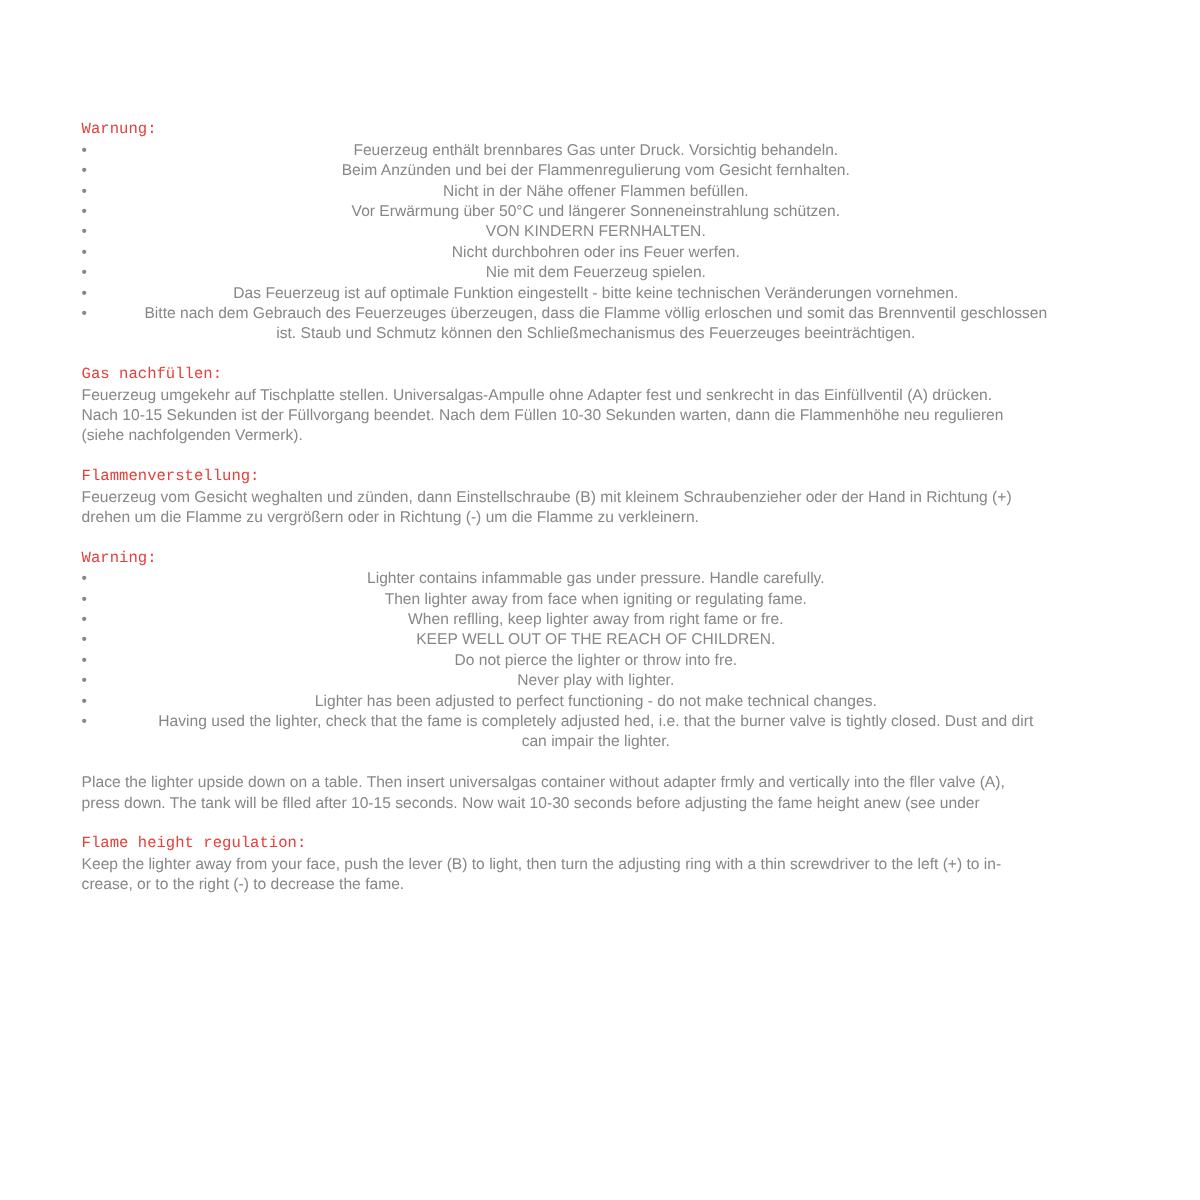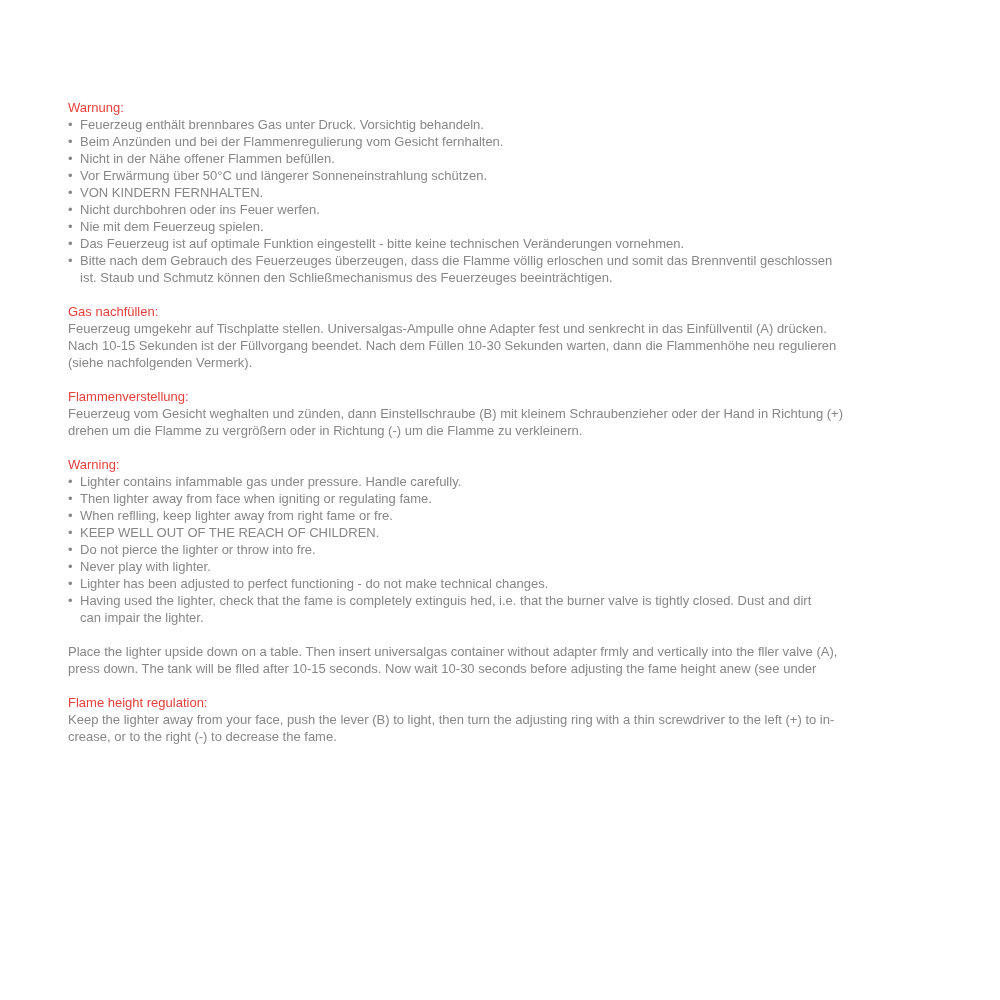--- a/index.html
+++ b/index.html
@@ -24,25 +24,27 @@
     color: var(--body-color, #878787);
   }
   .section {
     margin: 0 0 17px 0;
   }
   .section-heading {
     color: var(--heading-color, #e4413c);
     font-size: 13px;
     line-height: 17px;
     font-weight: 400;
+    font-family: Liberation Mono, monospace;
   }
   ul.bullets {
     list-style: none;
     margin: 0;
     padding: 0;
+    text-align: center;
   }
   li.bullet-item {
     position: relative;
     padding-left: 12px;
   }
   li.bullet-item::before {
     content: "\2022";
     position: absolute;
     left: 0;
     top: 0;
@@ -129,21 +131,21 @@
             <li class="bullet-item">
               <div class="line">Do not pierce the lighter or throw into fre.</div>
             </li>
             <li class="bullet-item">
               <div class="line">Never play with lighter.</div>
             </li>
             <li class="bullet-item">
               <div class="line">Lighter has been adjusted to perfect functioning - do not make technical changes.</div>
             </li>
             <li class="bullet-item">
-              <div class="line">Having used the lighter, check that the fame is completely extinguis hed, i.e. that the burner valve is tightly closed. Dust and dirt</div>
+              <div class="line">Having used the lighter, check that the fame is completely adjusted hed, i.e. that the burner valve is tightly closed. Dust and dirt</div>
               <div class="line">can impair the lighter.</div>
             </li>
           </ul>
         </div>
   </div>
 
   <div class="section">
     <div>
           <div class="line">Place the lighter upside down on a table. Then insert universalgas container without adapter frmly and vertically into the fller valve (A),</div>
           <div class="line">press down. The tank will be flled after 10-15 seconds. Now wait 10-30 seconds before adjusting the fame height anew (see under</div>

